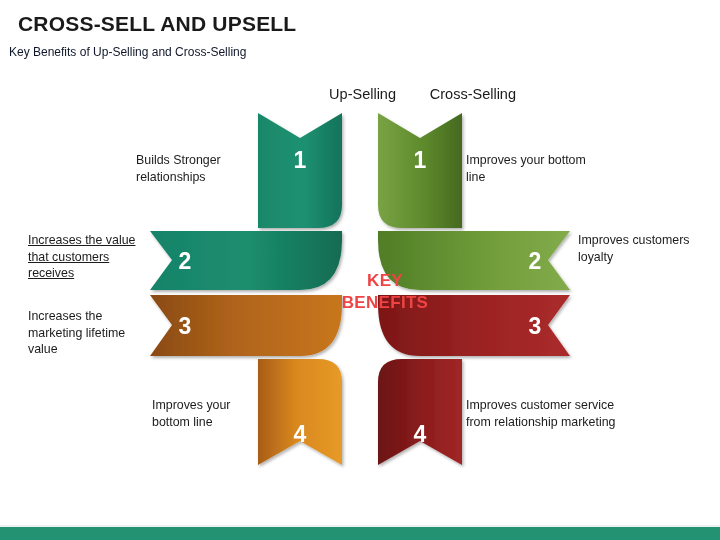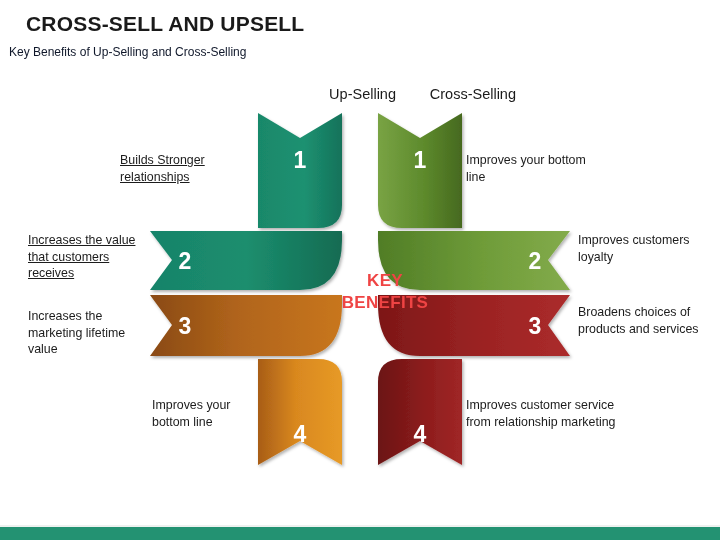--- a/index.html
+++ b/index.html
@@ -9,21 +9,20 @@
     font-family:"Liberation Sans", sans-serif;
     overflow:hidden;
     position:relative;
   }
   #slide{position:absolute;inset:0;width:720px;height:540px;background:#fff;}
 
   .title{
     position:absolute;left:18px;top:12px;
     font-size:21px;font-weight:bold;color:#1a1a1a;
     letter-spacing:.2px;
-    margin-left:8px;
   }
   .subtitle{
     position:absolute;left:9px;top:45px;
     font-size:12px;font-weight:400;color:#0f172a;
   }
 
   .col-head{
     position:absolute;top:86px;
     font-size:14.5px;color:#1a1a1a;font-weight:400;
     text-align:right;white-space:nowrap;
@@ -146,28 +145,27 @@
     <g filter="url(#sh)">
       <path d="M570,295 L378,295 L378,304 Q378,356 420,356 L570,356 L548,325 Z" fill="url(#gR3)"></path>
       <text class="num" x="535" y="334" text-anchor="middle">3</text>
     </g>
     <g filter="url(#sh)">
       <path d="M462,359 L402,359 Q378,359 378,382 L378,465 L420,441 L462,465 Z" fill="url(#gR4)"></path>
       <text class="num" x="420" y="442" text-anchor="middle">4</text>
     </g>
   </svg>
 
-  <div class="label" style="left:120px;top:152px;width:130px;text-decoration:underline;">Builds Stronger relationships</div>
+  <div class="label" style="left:136px;top:152px;width:130px;">Builds Stronger relationships</div>
   <div class="label" style="left:28px;top:232px;width:125px;text-decoration:underline;">Increases the value that customers receives</div>
   <div class="label" style="left:28px;top:308px;width:120px;">Increases the marketing lifetime value</div>
   <div class="label" style="left:152px;top:397px;width:110px;">Improves your bottom line</div>
 
   <div class="label" style="left:466px;top:152px;width:130px;">Improves your bottom line</div>
   <div class="label" style="left:578px;top:232px;width:125px;">Improves customers loyalty</div>
-  <div class="label" style="left:578px;top:304px;width:125px;">Broadens choices of products and services</div>
   <div class="label" style="left:466px;top:397px;width:160px;">Improves customer service from relationship marketing</div>
 
   <div class="center-lbl">
     <span>KEY</span>
     <span>BENEFITS</span>
   </div>
 
   <div class="footer-sep"></div>
   <div class="footer-bar" style="background: rgb(35, 146, 114);"></div>
 

